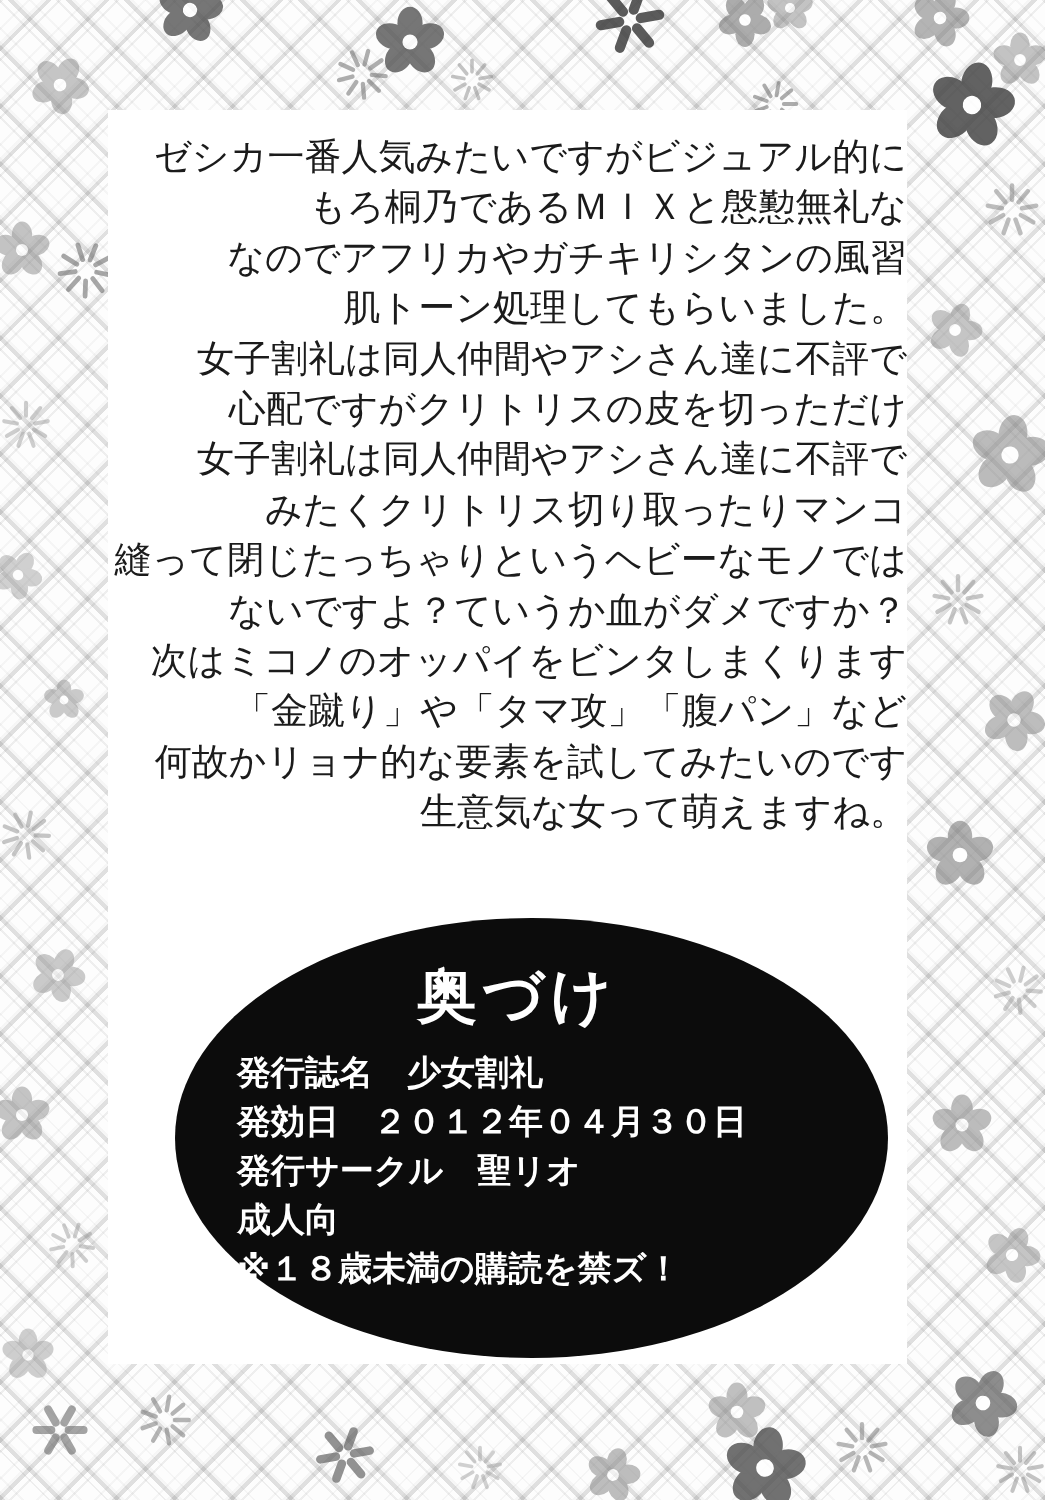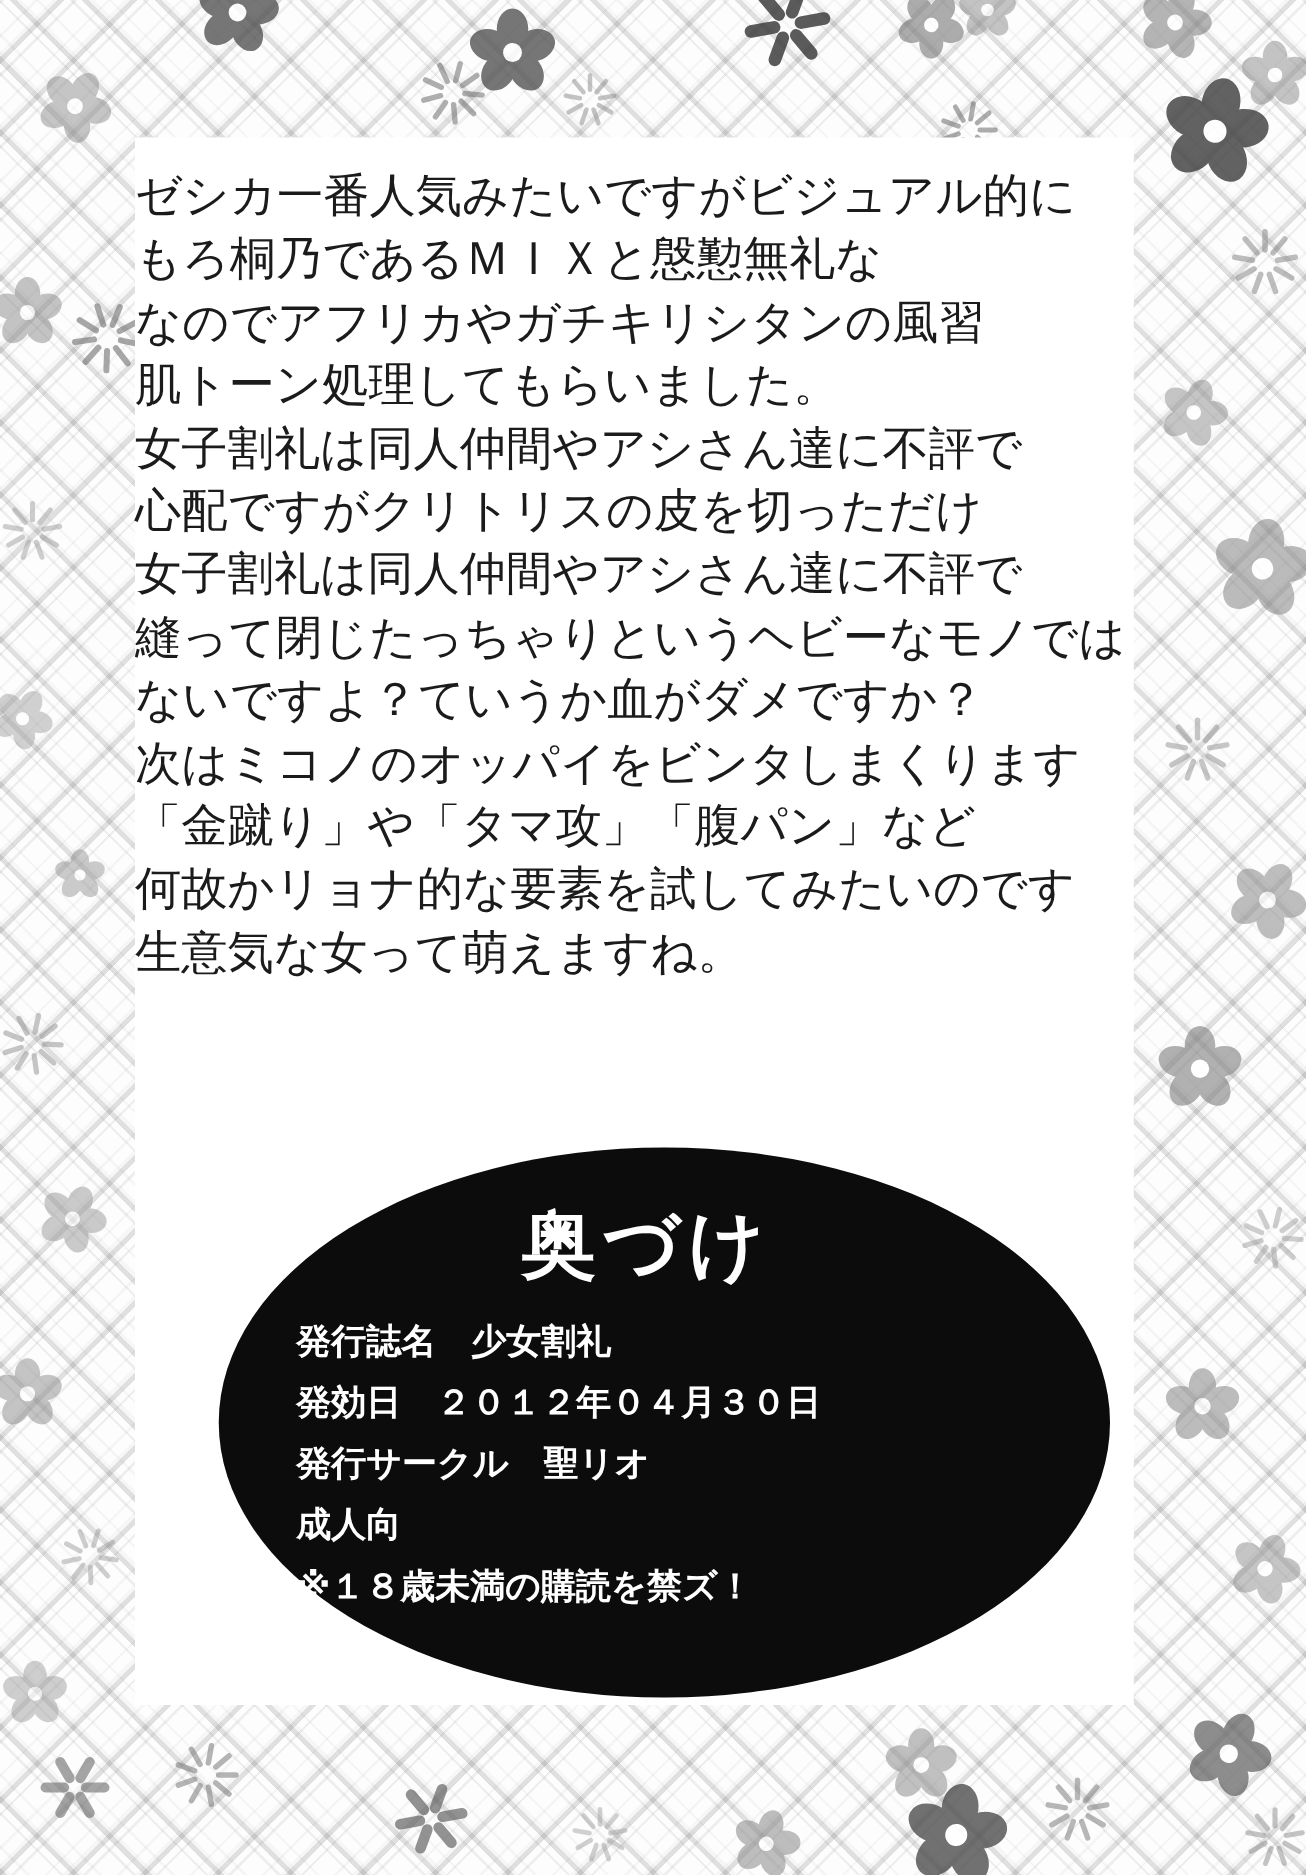--- a/index.html
+++ b/index.html
@@ -29,21 +29,21 @@
   .flowers{position:absolute;inset:0;z-index:1;}
   .flower{position:absolute;transform:translate(-50%,-50%);line-height:0;}
   
   .panel{
     position:absolute;z-index:2;
     left:108px;top:110px;width:799px;height:1254px;
     background:#ffffff;
   }
   .afterword{
     position:absolute;left:0;top:22px;width:100%;
-    text-align:left;
+    text-align:right;
     font-size:37px;line-height:50.4px;
     letter-spacing:0px;
     color:#1b1b1b;
     font-weight:500;
     white-space:nowrap;
   }
   .oval{
     position:absolute;
     left:67px;top:808px;width:713px;height:440px;
     background:#0c0c0c;
@@ -52,21 +52,21 @@
   .oval-title{
     position:absolute;left:0;top:38px;width:100%;
     text-align:center;
     font-size:60px;font-weight:bold;
     letter-spacing:6px;
     color:#ffffff;
     transform:translateX(-14px);
   }
   .oval-lines{
     position:absolute;left:62px;top:130px;
-    font-size:28px;line-height:49px;
+    font-size:34px;line-height:49px;
     font-weight:bold;
     color:#ffffff;
     white-space:nowrap;
   }
 </style>
 </head>
 <body>
 
 <div class="page">
 
@@ -200,20 +200,21 @@
   <div class="panel">
 
     <div class="afterword">
       <div>ゼシカ一番人気みたいですがビジュアル的に</div>
       <div>もろ桐乃であるＭＩＸと慇懃無礼な</div>
       <div>なのでアフリカやガチキリシタンの風習</div>
       <div>肌トーン処理してもらいました。</div>
       <div>女子割礼は同人仲間やアシさん達に不評で</div>
       <div>心配ですがクリトリスの皮を切っただけ</div>
       <div>女子割礼は同人仲間やアシさん達に不評で</div>
+      <div>みたくクリトリス切り取ったりマンコ</div>
       <div>縫って閉じたっちゃりというヘビーなモノでは</div>
       <div>ないですよ？ていうか血がダメですか？</div>
       <div>次はミコノのオッパイをビンタしまくります</div>
       <div>「金蹴り」や「タマ攻」「腹パン」など</div>
       <div>何故かリョナ的な要素を試してみたいのです</div>
       <div>生意気な女って萌えますね。</div>
     </div>
 
     <div class="oval">
       <div class="oval-title">奥づけ</div>

